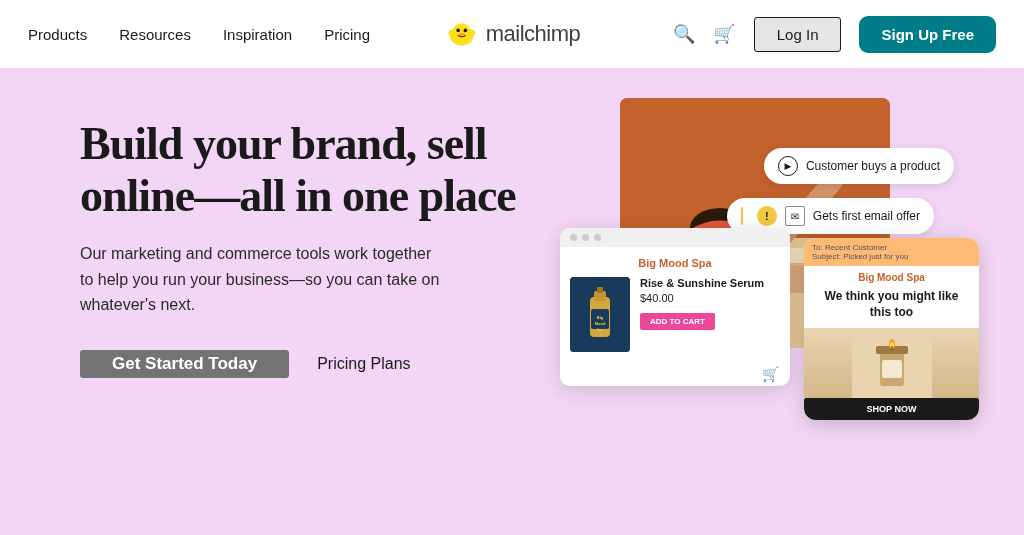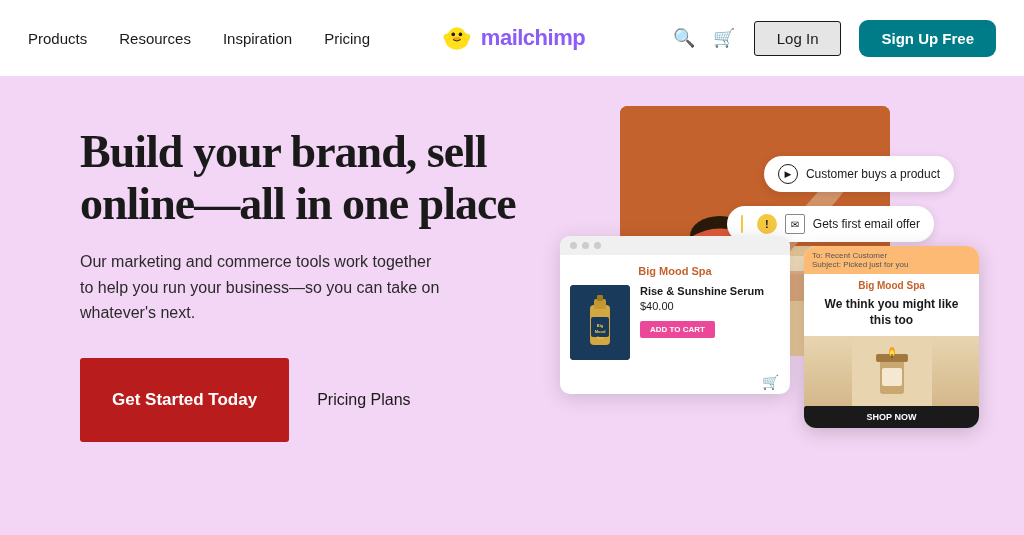--- a/index.html
+++ b/index.html
@@ -9,21 +9,21 @@
       width: 1024px;
       height: 535px;
       overflow: hidden;
     }
 
     
     nav {
       background: #fff;
       display: flex;
       align-items: center;
-      height: 76px;
+      height: 68px;
       padding: 4px 28px;
       position: relative;
       z-index: 10;
     }
     .nav-links {
       display: flex;
       gap: 32px;
       align-items: center;
     }
     .nav-links a {
@@ -36,22 +36,22 @@
       position: absolute;
       left: 50%;
       transform: translateX(-50%);
       display: flex;
       align-items: center;
       gap: 6px;
     }
     .nav-logo svg { width: 36px; height: 36px; }
     .nav-logo-text {
       font-size: 22px;
-      font-weight: 700;
-      color: #8b5cf6;
+      font-weight: 400;
+      color: #404040;
       letter-spacing: -0.5px;
     }
     .nav-right {
       margin-left: auto;
       display: flex;
       align-items: center;
       gap: 18px;
     }
     .nav-icon-btn {
       background: none;
@@ -112,24 +112,24 @@
       line-height: 1.6;
       max-width: 360px;
       margin-bottom: 32px;
     }
     .hero-ctas {
       display: flex;
       align-items: center;
       gap: 28px;
     }
     .btn-get-started {
-      background: #b91c1c;
+      background: #737373;
       color: #fff;
       border: none;
-      padding: 32px 32px;
+      padding: 4px 32px;
       font-size: 17px;
       font-weight: 700;
       cursor: pointer;
       border-radius: 3px;
     }
     .btn-compare {
       background: none;
       border: none;
       color: #1a1a1a;
       font-size: 16px;

